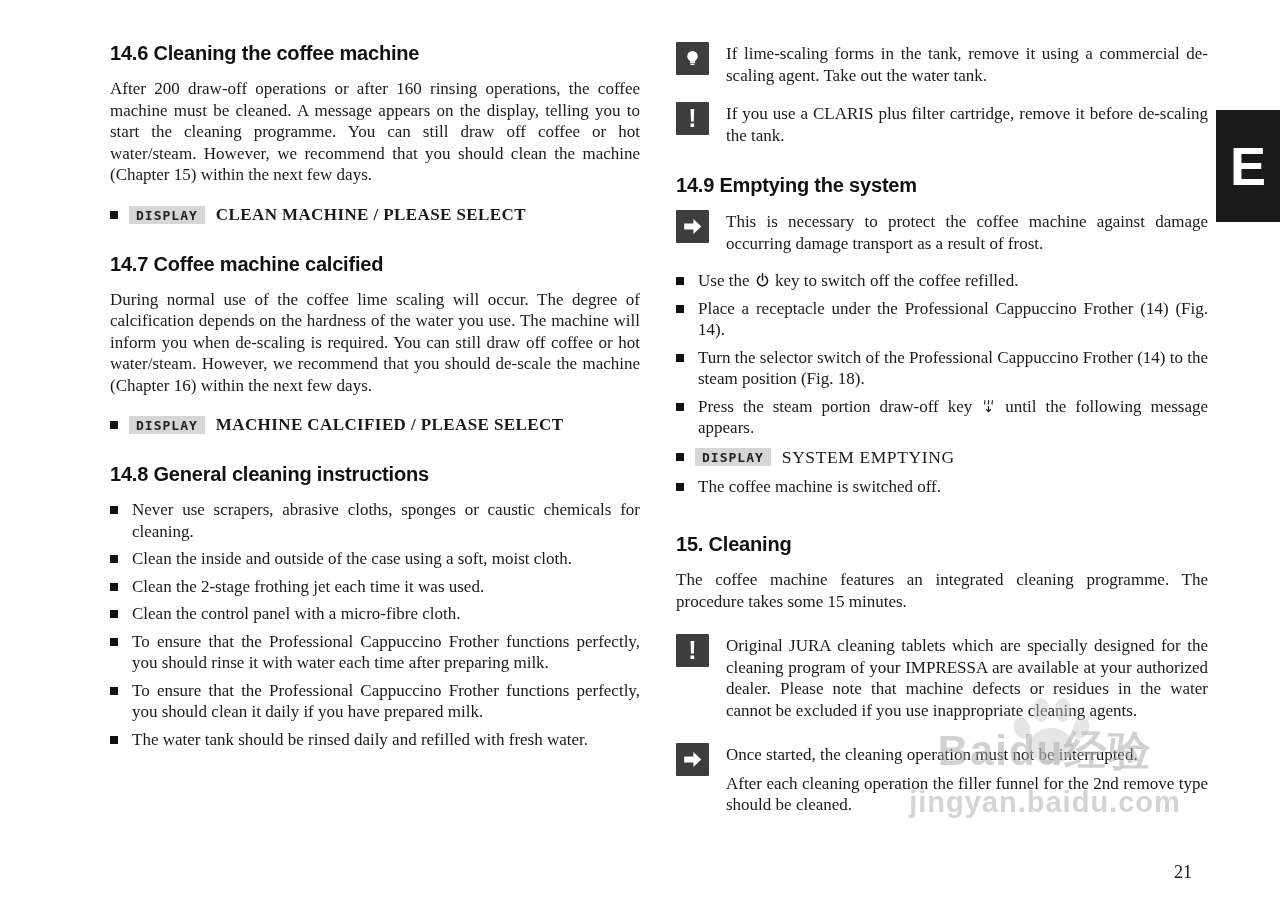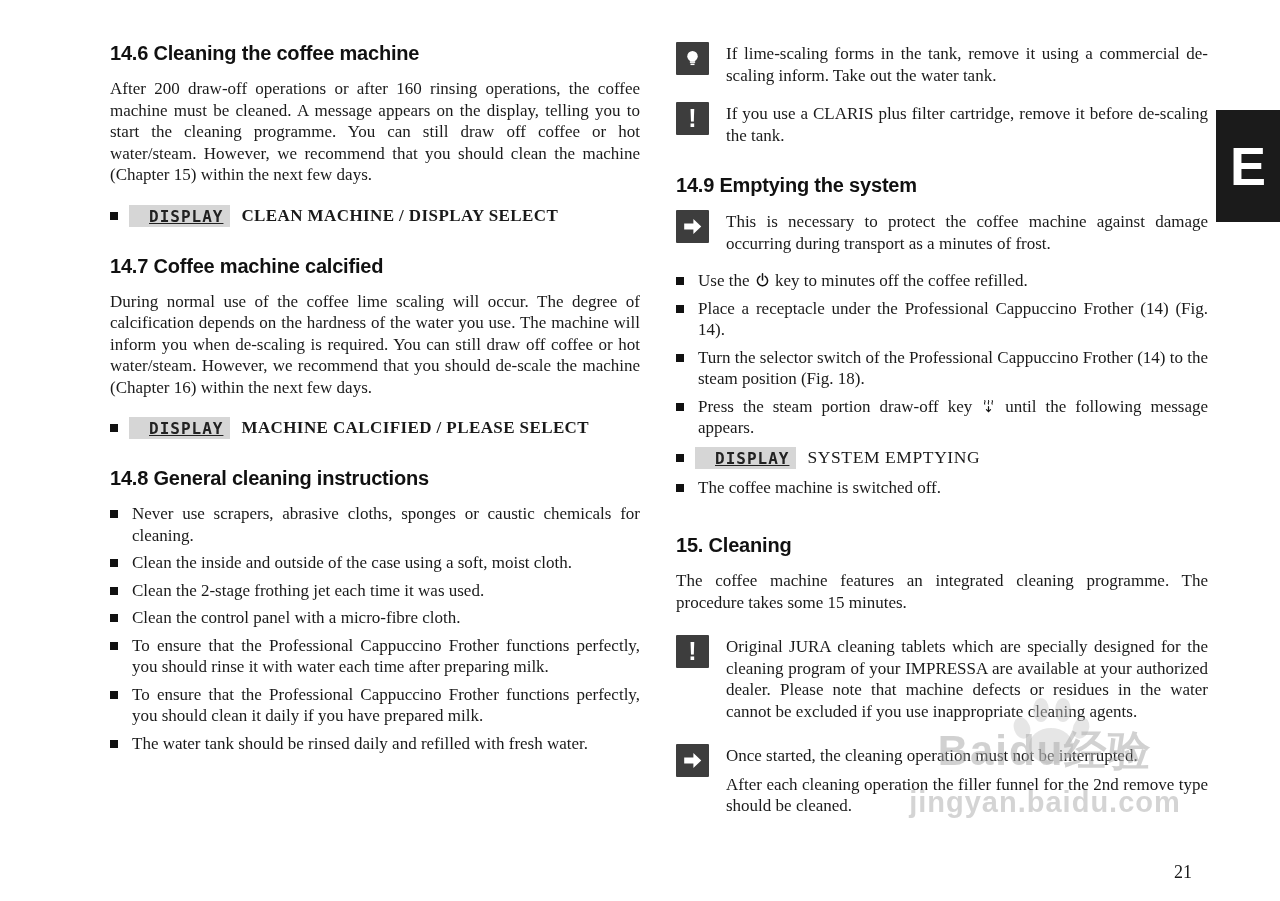--- a/index.html
+++ b/index.html
@@ -49,27 +49,26 @@
   }
   .sq {
     display: inline-block;
     width: 8px; height: 8px;
     background: #111;
     flex: none;
   }
   .display-badge {
     font-family: "DejaVu Sans Mono", "Liberation Mono", monospace;
     font-weight: 700;
-    font-size: 16px;
+    font-size: 13px;
     letter-spacing: 1px;
     background: #d6d6d6;
     color: #222;
-    padding: 2px 7px 1px 20px;
+    padding: 2px 7px 1px 7px;
     flex: none;
-    text-decoration: underline;
   }
   .display-msg {
     font-size: 17px;
     font-weight: 700;
     letter-spacing: 0.4px;
   }
   .display-msg.regular { font-weight: 400; letter-spacing: 0.6px; font-size: 17.5px; }
 
   
   .bullets { margin-top: 4px; }
@@ -184,21 +183,21 @@
 <div class="page">
   <div class="columns">
 
     <div class="col left">
       <h2 class="sec first">14.6 Cleaning the coffee machine</h2>
       <p class="body">After 200 draw-off operations or after 160 rinsing operations, the coffee machine must be cleaned. A message appears on the display, telling you to start the cleaning programme. You can still draw off coffee or hot water/steam. However, we recommend that you should clean the machine (Chapter 15) within the next few days.</p>
 
       <div class="display-row">
         <span class="sq"></span>
         <span class="display-badge">DISPLAY</span>
-        <span class="display-msg">CLEAN MACHINE / DISPLAY SELECT</span>
+        <span class="display-msg">CLEAN MACHINE / PLEASE SELECT</span>
       </div>
 
       <h2 class="sec">14.7 Coffee machine calcified</h2>
       <p class="body">During normal use of the coffee lime scaling will occur. The degree of calcification depends on the hardness of the water you use. The machine will inform you when de-scaling is required. You can still draw off coffee or hot water/steam. However, we recommend that you should de-scale the machine (Chapter 16) within the next few days.</p>
 
       <div class="display-row">
         <span class="sq"></span>
         <span class="display-badge">DISPLAY</span>
         <span class="display-msg">MACHINE CALCIFIED / PLEASE SELECT</span>
       </div>
@@ -239,51 +238,51 @@
     <div class="col right">
 
       <div class="note-row">
         <div class="icon-box">
           <svg viewBox="0 0 24 24" width="21" height="21" aria-hidden="true">
             <circle cx="12" cy="9.5" r="6" fill="#ffffff"></circle>
             <rect x="9" y="15.2" width="6" height="1.8" fill="#ffffff"></rect>
             <rect x="9.7" y="17.8" width="4.6" height="1.7" fill="#ffffff"></rect>
           </svg>
         </div>
-        <div class="note-text">If lime-scaling forms in the tank, remove it using a commercial de-scaling inform. Take out the water tank.</div>
+        <div class="note-text">If lime-scaling forms in the tank, remove it using a commercial de-scaling agent. Take out the water tank.</div>
       </div>
 
       <div class="note-row">
         <div class="icon-box">
             <span class="bang">!</span>
           </div>
         <div class="note-text">If you use a CLARIS plus filter cartridge, remove it before de-scaling the tank.</div>
       </div>
 
       <h2 class="sec" style="">14.9 Emptying the system</h2>
 
       <div class="note-row">
         <div class="icon-box">
           <svg viewBox="0 0 24 24" width="21" height="21" aria-hidden="true">
             <path d="M2.5 8.5h10.5V3.5L22 12l-9 8.5v-5H2.5z" fill="#ffffff"></path>
           </svg>
         </div>
-        <div class="note-text">This is necessary to protect the coffee machine against damage occurring during transport as a minutes of frost.</div>
+        <div class="note-text">This is necessary to protect the coffee machine against damage occurring damage transport as a result of frost.</div>
       </div>
 
       <div class="bullets">
         <div class="bullet-item">
           <span class="sq"></span>
           <span>
             <span>Use the</span>
             <svg class="inline-icon" viewBox="0 0 16 16" width="15" height="15" aria-hidden="true">
               <path d="M5.2 3.6 A5.4 5.4 0 1 0 10.8 3.6" fill="none" stroke="#111" stroke-width="1.6" stroke-linecap="round"></path>
               <line x1="8" y1="0.8" x2="8" y2="7.4" stroke="#111" stroke-width="1.6" stroke-linecap="round"></line>
             </svg>
-            <span>key to minutes</span>
+            <span>key to switch</span>
             <b class="strong">off</b>
             <span>the coffee refilled.</span>
           </span>
         </div>
         <div class="bullet-item">
           <span class="sq"></span>
           <span>Place a receptacle under the Professional Cappuccino Frother (14) (Fig. 14).</span>
         </div>
         <div class="bullet-item">
           <span class="sq"></span>

